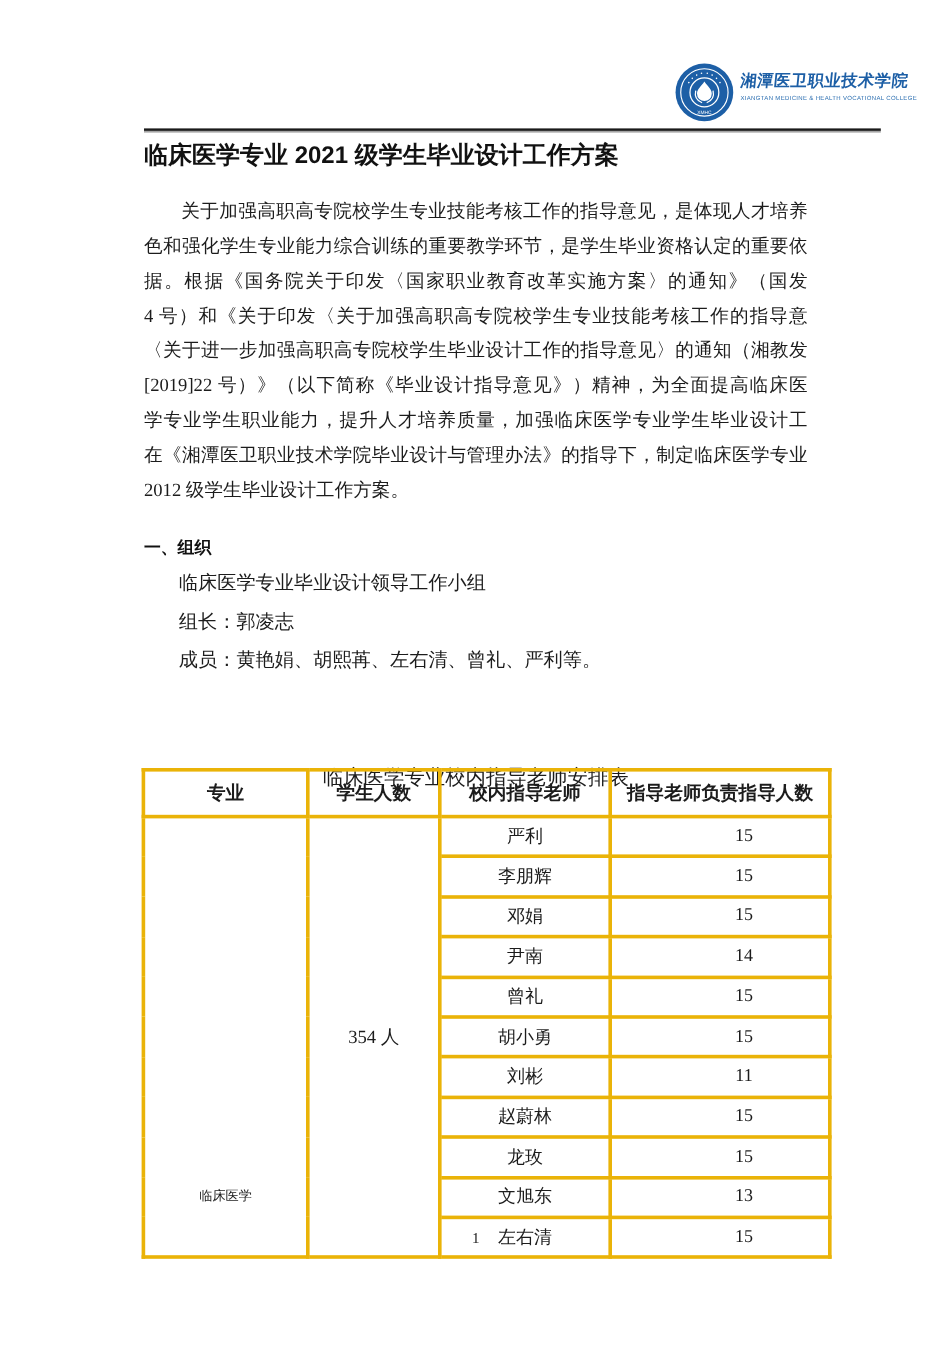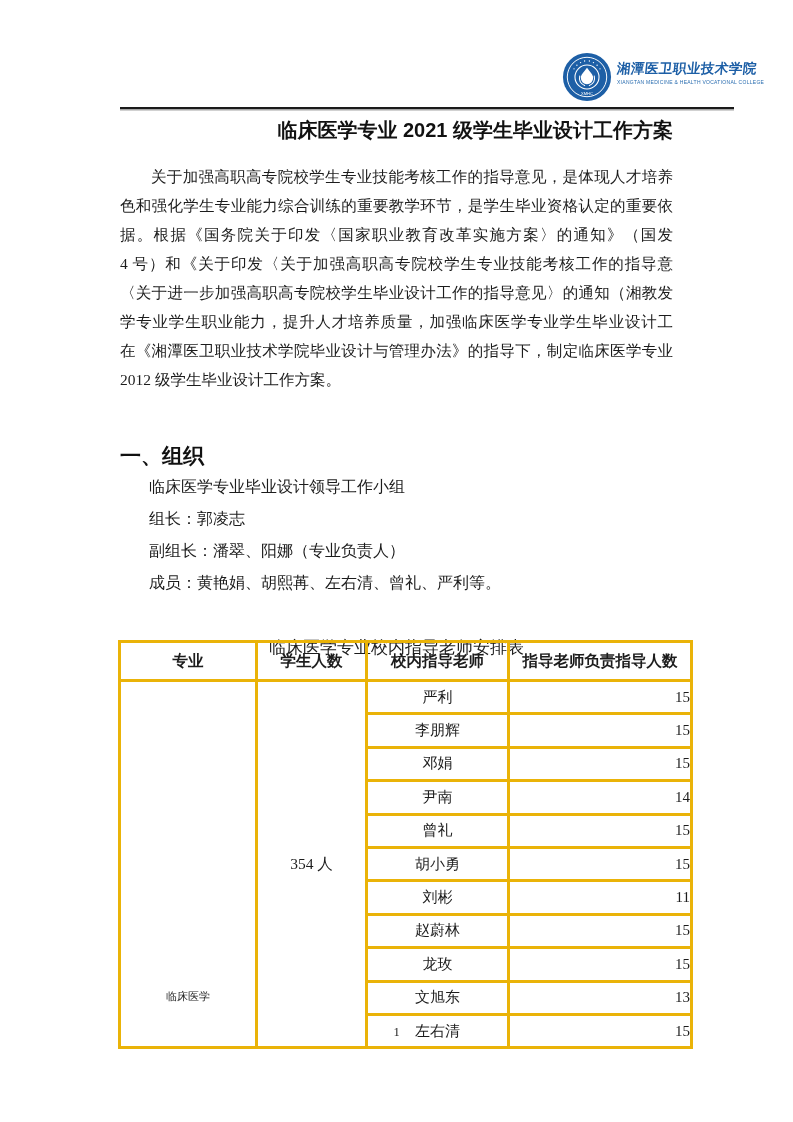--- a/index.html
+++ b/index.html
@@ -23,35 +23,35 @@
     white-space:nowrap; font-family:"Liberation Sans",sans-serif;
   }
   .header-rule {
     position:absolute; left:120px; top:107px; width:614px; height:2.4px;
     background:#1a1a1a; box-shadow:0 1.5px 0 rgba(90,90,90,.55);
   }
 
   
   .doc-title {
     position:absolute; left:120px; top:117px; width:553px;
-    text-align:right; font-family:"Liberation Sans","DejaVu Sans",sans-serif;
+    text-align:left; font-family:"Liberation Sans","DejaVu Sans",sans-serif;
     font-weight:700; font-size:20px; line-height:27px; color:#111;
   }
   .paragraph {
     position:absolute; left:120px; top:162px; width:553px;
     font-size:15.5px; line-height:29px;
   }
   .paragraph .line { text-align:justify; text-align-last:justify; height:29px; overflow:hidden; }
   .paragraph .line.first { text-indent:2em; }
   .paragraph .line.last { text-align-last:auto; }
 
   .section-heading {
     position:absolute; left:120px; top:443px;
     font-family:"Liberation Sans","DejaVu Sans",sans-serif;
-    font-weight:700; font-size:21px; line-height:26px; color:#111;
+    font-weight:700; font-size:14px; line-height:26px; color:#111;
   }
   .group-lines {
     position:absolute; left:149px; top:471px; width:520px;
     font-size:16px; line-height:32px;
   }
   .table-caption {
     position:absolute; left:120px; top:603px; width:553px;
     text-align:center; font-size:17px; line-height:26px;margin-top:32px;
   }
 
@@ -64,21 +64,21 @@
   .teacher-table col.c2 { width:110px; }
   .teacher-table col.c3 { width:142px; }
   .teacher-table col.c4 { width:183px; }
   .teacher-table th, .teacher-table td { border:3px solid #eab308; padding:0;margin-left:40px; }
   .teacher-table th {
     height:36px; font-size:15.5px; font-weight:700; text-align:center;
     vertical-align:middle;
   }
   .teacher-table td { height:30.4px; font-size:15px; vertical-align:middle; }
   .teacher-table td.name-cell  { text-align:center; }
-  .teacher-table td.count-cell { text-align:right; padding-left:40px; }
+  .teacher-table td.count-cell { text-align:center; padding-left:40px; }
   .teacher-table td.major-cell {
     text-align:center; vertical-align:bottom; padding-bottom:42px; font-size:11px;
   }
   .teacher-table td.students-cell { text-align:center; font-size:15.5px; }
 
   .page-number {
     position:absolute; left:0; top:1025px; width:793px;
     text-align:center; font-size:12.5px; color:#222;
   }
 </style>
@@ -116,30 +116,30 @@
   <div class="header-rule"></div>
 
   <div class="doc-title">临床医学专业 2021 级学生毕业设计工作方案</div>
 
   <div class="paragraph">
       <div class="line first">关于加强高职高专院校学生专业技能考核工作的指导意见，是体现人才培养特</div>
       <div class="line">色和强化学生专业能力综合训练的重要教学环节，是学生毕业资格认定的重要依</div>
       <div class="line">据。根据《国务院关于印发〈国家职业教育改革实施方案〉的通知》（国发〔2019〕</div>
       <div class="line">4 号）和《关于印发〈关于加强高职高专院校学生专业技能考核工作的指导意见〉</div>
       <div class="line">〈关于进一步加强高职高专院校学生毕业设计工作的指导意见〉的通知（湘教发</div>
+      <div class="line">[2019]22 号）》（以下简称《毕业设计指导意见》）精神，为全面提高临床医</div>
       <div class="line">学专业学生职业能力，提升人才培养质量，加强临床医学专业学生毕业设计工作，</div>
       <div class="line">在《湘潭医卫职业技术学院毕业设计与管理办法》的指导下，制定临床医学专业</div>
       <div class="line last">2012 级学生毕业设计工作方案。</div>
     </div>
 
   <div class="section-heading">一、组织</div>
   <div class="group-lines">
       <div>临床医学专业毕业设计领导工作小组</div>
       <div>组长：郭凌志</div>
-      <div>副组长：潘翠、阳娜（专业负责人）</div>
       <div>成员：黄艳娟、胡熙苒、左右清、曾礼、严利等。</div>
     </div>
 
   <div class="table-caption">临床医学专业校内指导老师安排表</div>
 
   <table class="teacher-table">
     <colgroup>
         <col class="c1">
         <col class="c2">
         <col class="c3">

